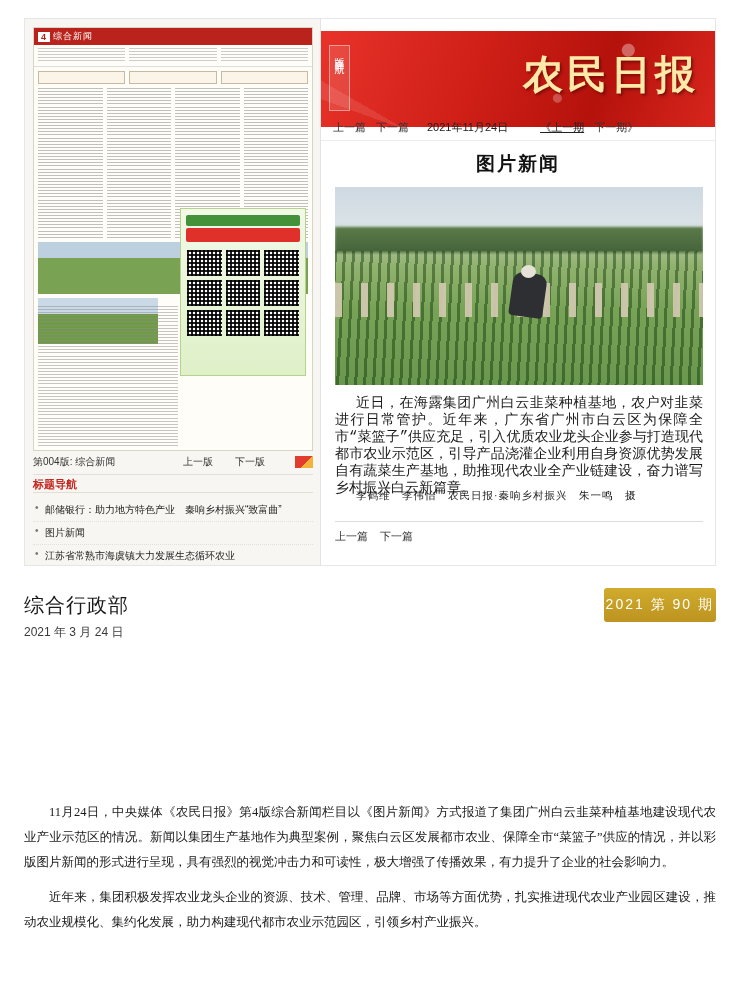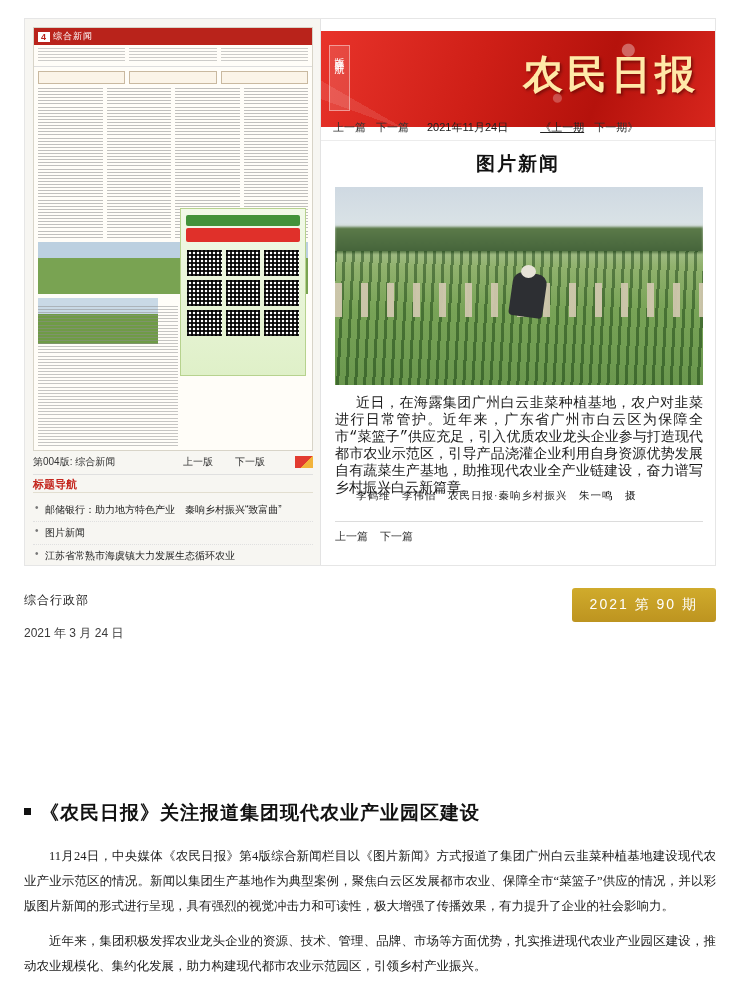--- a/index.html
+++ b/index.html
@@ -310,31 +310,31 @@
     position: absolute; left: 2px; top: 3px;
     color: #777;
   }
 
   
   .meta {
     position: absolute;
     left: 24px; top: 592px;
     color: #1a1a1a;
   }
-  .meta .dept { font-size: 12px; letter-spacing: 1px; margin-bottom: 16px; }
+  .meta .dept { font-size: 20px; letter-spacing: 1px; margin-bottom: 5px; }
   .meta .date { font-size: 12px; color: #3a3a3a; }
   .issue-badge {
     position: absolute;
     right: 24px; top: 588px;
     background: #c9a227;
     background: linear-gradient(to bottom, #d0ab2c, #bd9420);
     color: #ffffff;
     font-size: 14px;
     letter-spacing: 2px;
-    padding: 8px 18px;
+    padding: 8px 2px;
     border-radius: 3px;
   }
 
   
   .article {
     position: absolute;
     left: 24px; top: 800px;
     width: 692px;
   }
   .art-title {
@@ -465,18 +465,17 @@
     </div>
   </div>
 
   <div class="meta">
     <div class="dept">综合行政部</div>
     <div class="date">2021 年 3 月 24 日</div>
   </div>
   <div class="issue-badge">2021  第 90 期</div>
 
   <div class="article">
-    <div class="art-title">《农民日报》关注报道集团现代农业产业园区建设</div>
     <p class="art-p">11月24日，中央媒体《农民日报》第4版综合新闻栏目以《图片新闻》方式报道了集团广州白云韭菜种植基地建设现代农业产业示范区的情况。新闻以集团生产基地作为典型案例，聚焦白云区发展都市农业、保障全市“菜篮子”供应的情况，并以彩版图片新闻的形式进行呈现，具有强烈的视觉冲击力和可读性，极大增强了传播效果，有力提升了企业的社会影响力。</p>
     <p class="art-p">近年来，集团积极发挥农业龙头企业的资源、技术、管理、品牌、市场等方面优势，扎实推进现代农业产业园区建设，推动农业规模化、集约化发展，助力构建现代都市农业示范园区，引领乡村产业振兴。</p>
   </div>
 
 </div>
 
 </body></html>

